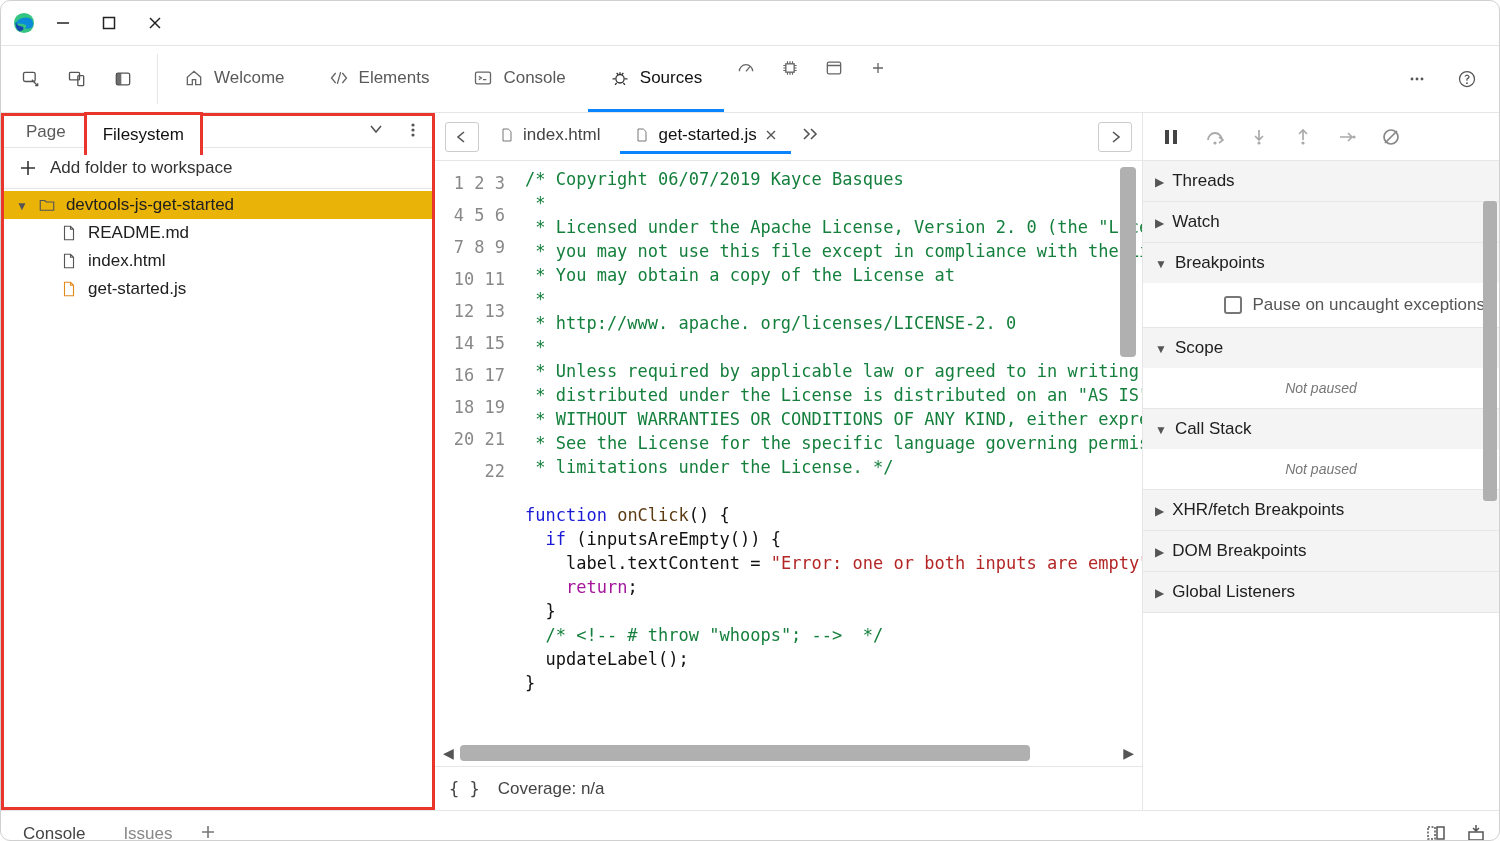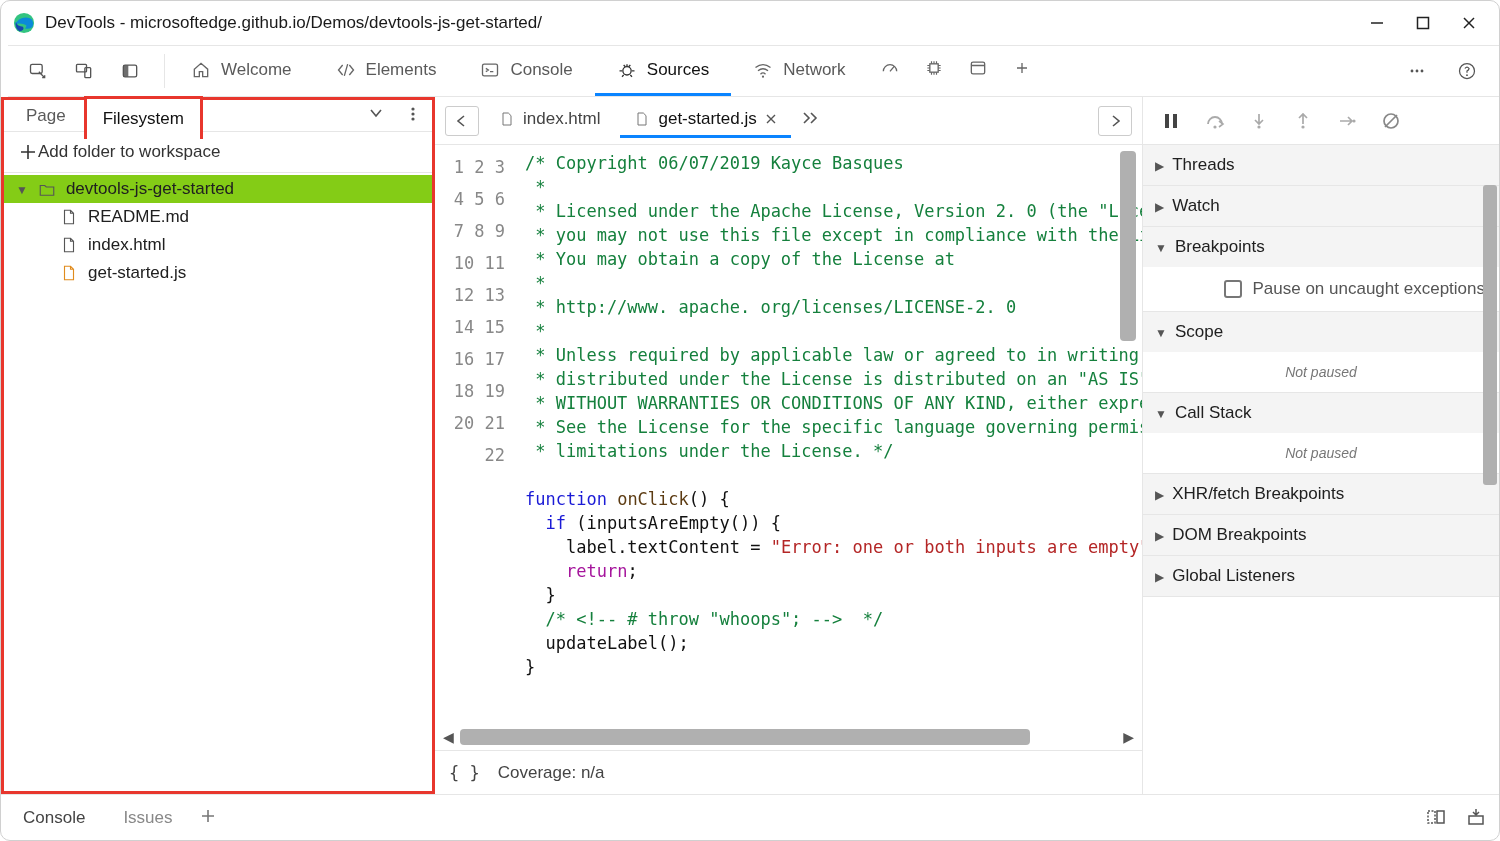--- a/index.html
+++ b/index.html
@@ -20,27 +20,26 @@
     align-items: center;
     height: 44px;
     padding: 0 12px;
     gap: 10px;
   }
   .titlebar .title { font-size: 17px; color: #1a1a1a; flex: 1; }
   .winbtn { width: 36px; height: 28px; display:flex; align-items:center; justify-content:center; font-size:16px; }
   .edge-icon { width:22px; height:22px; }
   
   .tabsrow {
-    height: 52px;
+    height: 68px;
     display: flex;
     align-items: stretch;
     border-top: 1px solid #e6e6e6;
     border-bottom: 1px solid #e6e6e6;
     background: #ffffff;
-    margin-left: 7px;
   }
   .tabsrow .leftbtns { display:flex; align-items:center; padding: 0 8px; gap: 2px;}
   .tbtn { width: 44px; height:44px; display:flex; align-items:center; justify-content:center; color:#555; }
   .maintabs { display:flex; align-items:stretch; flex:1; overflow:hidden; }
   .maintab { display:flex; align-items:center; gap:10px; padding: 0 22px; font-size:17px; color:#5a5a5a; border-bottom: 3px solid transparent; }
   .maintab.active { color:#111; border-bottom-color:#0a84ff; }
   .maintab svg, .tbtn svg { width:20px; height:20px; }
   .rightbtns { display:flex; align-items:center; padding: 0 10px; gap:6px; }
   
   .mid {
@@ -53,24 +52,24 @@
     border: 3px solid #e8362d;
     border-top: 3px solid #e8362d;
     display:flex; flex-direction:column;
     background:#fff;
     position: relative;
   }
   .sidetabs { display:flex; align-items:center; height:32px; padding-left:6px; gap:2px; border-bottom:1px solid #e6e6e6;}
   .sidetab { padding: 10px 16px; font-size:17px; color:#5a5a5a; }
   .sidetab.active { color:#111; border:3px solid #e8362d; border-bottom:none; margin-bottom:-3px; background:#fff; position:relative; z-index:2;}
   .sidetabs .spacer { flex:1; }
-  .addfolder { display:flex; align-items:center; gap:0; padding:10px 14px; font-size:17px; border-bottom:1px solid #e6e6e6; color:#333;}
+  .addfolder { display:flex; align-items:center; gap:12px; padding:10px 14px; font-size:17px; border-bottom:1px solid #e6e6e6; color:#333;}
   .tree { padding-top:2px; }
   .treeitem { display:flex; align-items:center; gap:10px; padding:4px 12px; font-size:17px; }
-  .treeitem.root { background:#84cc16;align-items:flex-end; }
+  .treeitem.root { background:#eab308; }
   .treeitem .indent { width:34px; }
   .fileicon { width:18px; height:18px; }
   
   .editorcol { flex:1; display:flex; flex-direction:column; border-right:1px solid #e6e6e6; overflow:hidden;}
   .edtabs { height:48px; display:flex; align-items:center; gap:6px; padding:0 10px; border-bottom:1px solid #e6e6e6;}
   .edtab { display:flex; align-items:center; gap:8px; padding:6px 14px; font-size:17px; color:#444; border-bottom:3px solid transparent;}
   .edtab.active { color:#111; border-bottom-color:#0a84ff; }
   .arrowbox { width:34px; height:30px; border:1px solid #ccc; border-radius:3px; display:flex; align-items:center; justify-content:center; color:#555;}
   .edtabs .flex { flex:1; }
   .codewrap { flex:1; display:flex; overflow:hidden; position:relative;}
@@ -114,21 +113,20 @@
 </style>
 </head>
 <body>
 
 <div class="titlebar">
   <svg class="edge-icon" viewBox="0 0 24 24">
     <circle cx="12" cy="12" r="11" fill="#33c481"></circle>
     <path d="M2 14 Q6 6 14 6 Q22 6 22 13 Q22 19 13 18 Q17 14 11 13 Q5 12 2 14" fill="#0b8ad9"></path>
     <path d="M7 21 Q2 18 3 11 Q5 16 11 16 Q13 20 7 21" fill="#1647b0"></path>
   </svg>
-  <div class="title">DevTools - microsoftedge.github.io/Demos/devtools-js-get-started/</div>
   <div class="winbtn">
     <svg width="14" height="14">
         <line x1="1" y1="7" x2="13" y2="7" stroke="#222" stroke-width="1.5"></line>
       </svg>
   </div>
   <div class="winbtn">
     <svg width="14" height="14">
         <rect x="1.5" y="1.5" width="11" height="11" fill="none" stroke="#222" stroke-width="1.5"></rect>
       </svg>
   </div>
@@ -181,27 +179,20 @@
           <path d="M7 10 L10 12 L7 14 M12 14 H16" fill="none" stroke="#666" stroke-width="1.6"></path>
         </svg>
       <span>Console</span>
     </div>
     <div class="maintab active">
       <svg viewBox="0 0 24 24">
           <circle cx="12" cy="13" r="5" fill="none" stroke="#333" stroke-width="1.6"></circle>
           <path d="M12 8 V5 M8 6 L10 8 M16 6 L14 8 M6 13 H3 M18 13 H21 M8 18 L6 20 M16 18 L18 20" stroke="#333" stroke-width="1.6"></path>
         </svg>
       <span>Sources</span>
-    </div>
-    <div class="maintab">
-      <svg viewBox="0 0 24 24">
-          <path d="M3 9 Q12 2 21 9 M6 13 Q12 8 18 13 M9 17 Q12 14 15 17" fill="none" stroke="#666" stroke-width="1.6"></path>
-          <circle cx="12" cy="20" r="1.3" fill="#666"></circle>
-        </svg>
-      <span>Network</span>
     </div>
     <div class="tbtn">
       <svg viewBox="0 0 24 24">
           <path d="M4 16 A8 8 0 0 1 20 16" fill="none" stroke="#666" stroke-width="1.6"></path>
           <line x1="12" y1="16" x2="17" y2="10" stroke="#666" stroke-width="1.6"></line>
         </svg>
     </div>
     <div class="tbtn">
       <svg viewBox="0 0 24 24">
           <rect x="7" y="7" width="10" height="10" fill="none" stroke="#666" stroke-width="1.6"></rect>

